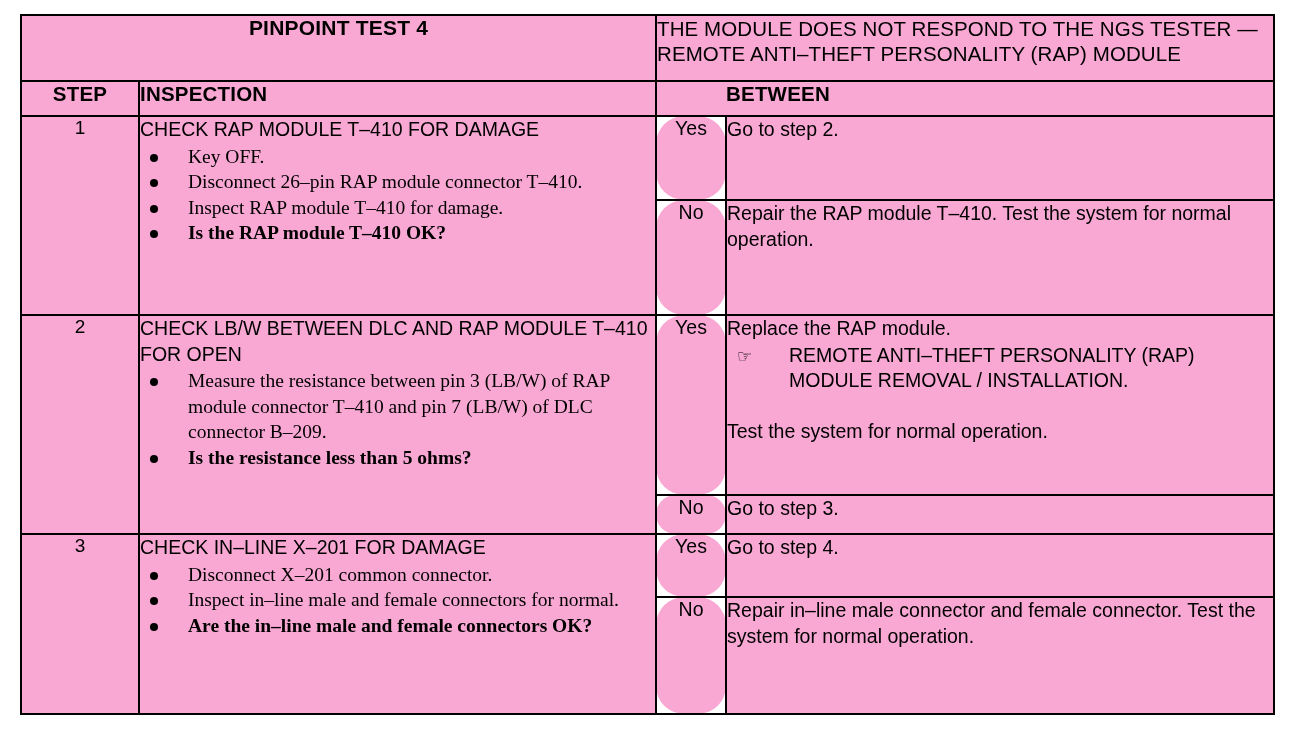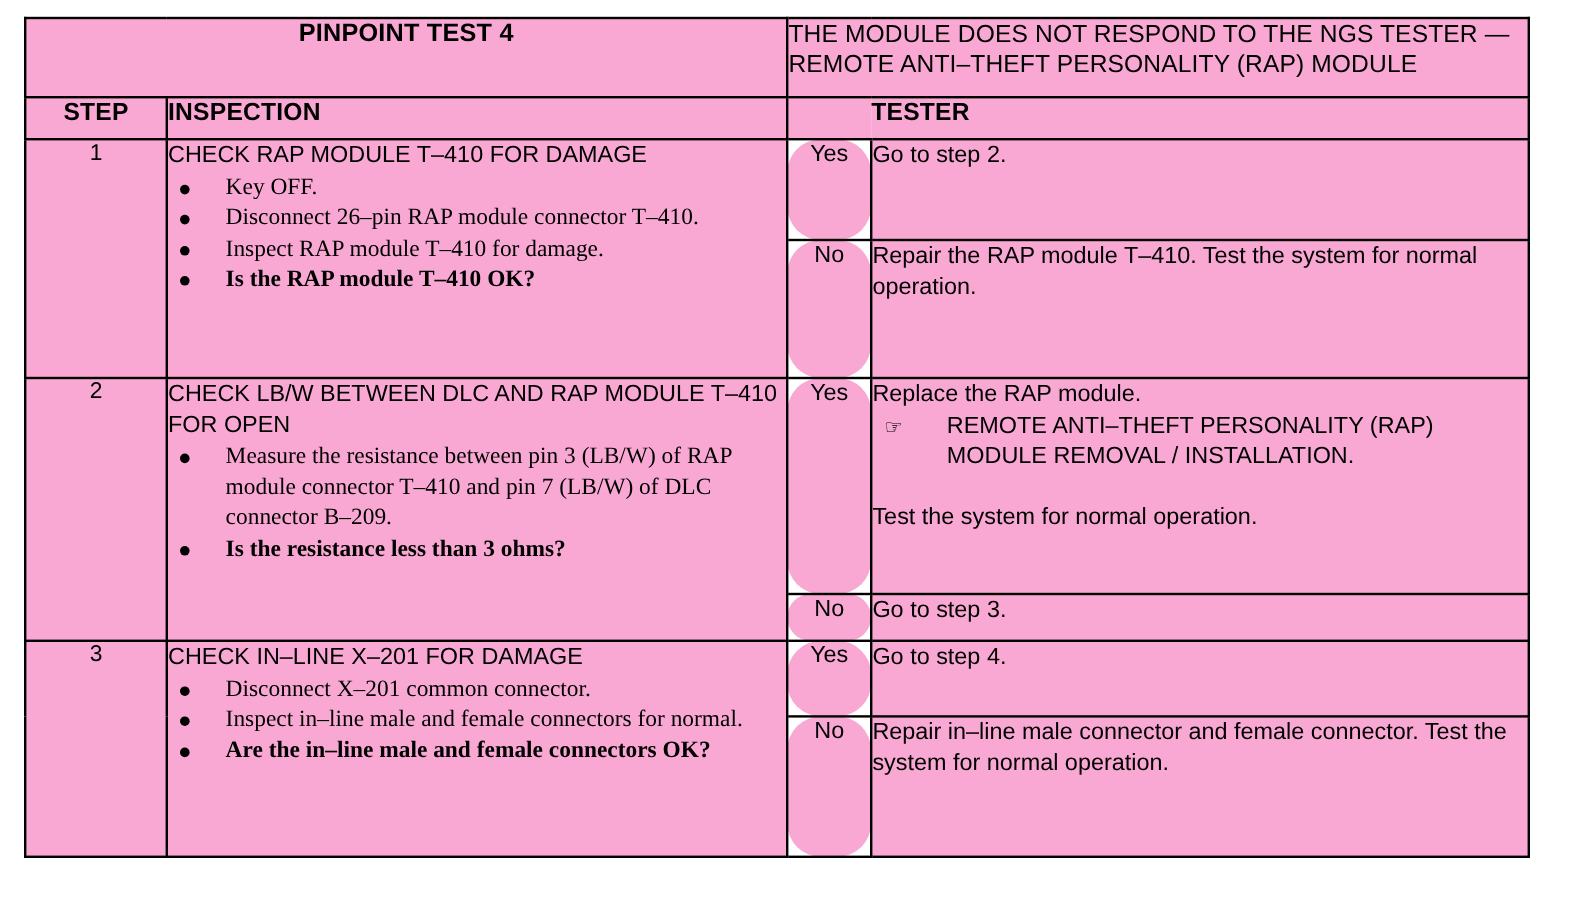--- a/index.html
+++ b/index.html
@@ -154,21 +154,21 @@
 
       <tr>
         <td class="title-cell" colspan="2">PINPOINT TEST 4</td>
         <td class="subject-cell" colspan="2">THE MODULE DOES NOT RESPOND TO THE NGS TESTER — REMOTE ANTI–THEFT PERSONALITY (RAP) MODULE</td>
       </tr>
 
       <tr>
         <td class="colhead center">STEP</td>
         <td class="colhead">INSPECTION</td>
         <td class="colhead" style="border-right:none;"></td>
-        <td class="colhead" style="border-left:none;">TESTER</td>
+        <td class="colhead" style="border-left:none;">BETWEEN</td>
       </tr>
 
       <tr>
         <td class="step-cell" rowspan="2" style="height:88px;">1</td>
         <td class="inspection-cell" rowspan="2">
           <p class="head-line">CHECK RAP MODULE T–410 FOR DAMAGE</p>
           <ul class="bullets">
             <li>Key OFF.</li>
             <li>Disconnect 26–pin RAP module connector T–410.</li>
             <li>Inspect RAP module T–410 for damage.</li>
@@ -186,21 +186,21 @@
           <p class="head-line">Repair the RAP module T–410. Test the system for normal operation.</p>
         </td>
       </tr>
 
       <tr>
         <td class="step-cell" rowspan="2" style="height:178px;">2</td>
         <td class="inspection-cell" rowspan="2">
           <p class="head-line">CHECK LB/W BETWEEN DLC AND RAP MODULE T–410 FOR OPEN</p>
           <ul class="bullets">
             <li>Measure the resistance between pin 3 (LB/W) of RAP module connector T–410 and pin 7 (LB/W) of DLC connector B–209.</li>
-            <li class="bold">Is the resistance less than 3 ohms?</li>
+            <li class="bold">Is the resistance less than 5 ohms?</li>
           </ul>
         </td>
         <td class="yesno-cell" style="height:178px;">Yes</td>
         <td class="action-cell">
           <p class="head-line">Replace the RAP module.</p>
           <div class="note-block">
             <span class="hand-icon">☞</span>
             <span>REMOTE ANTI–THEFT PERSONALITY (RAP) MODULE REMOVAL / INSTALLATION.</span>
           </div>
           <div class="spacer-line"></div>

